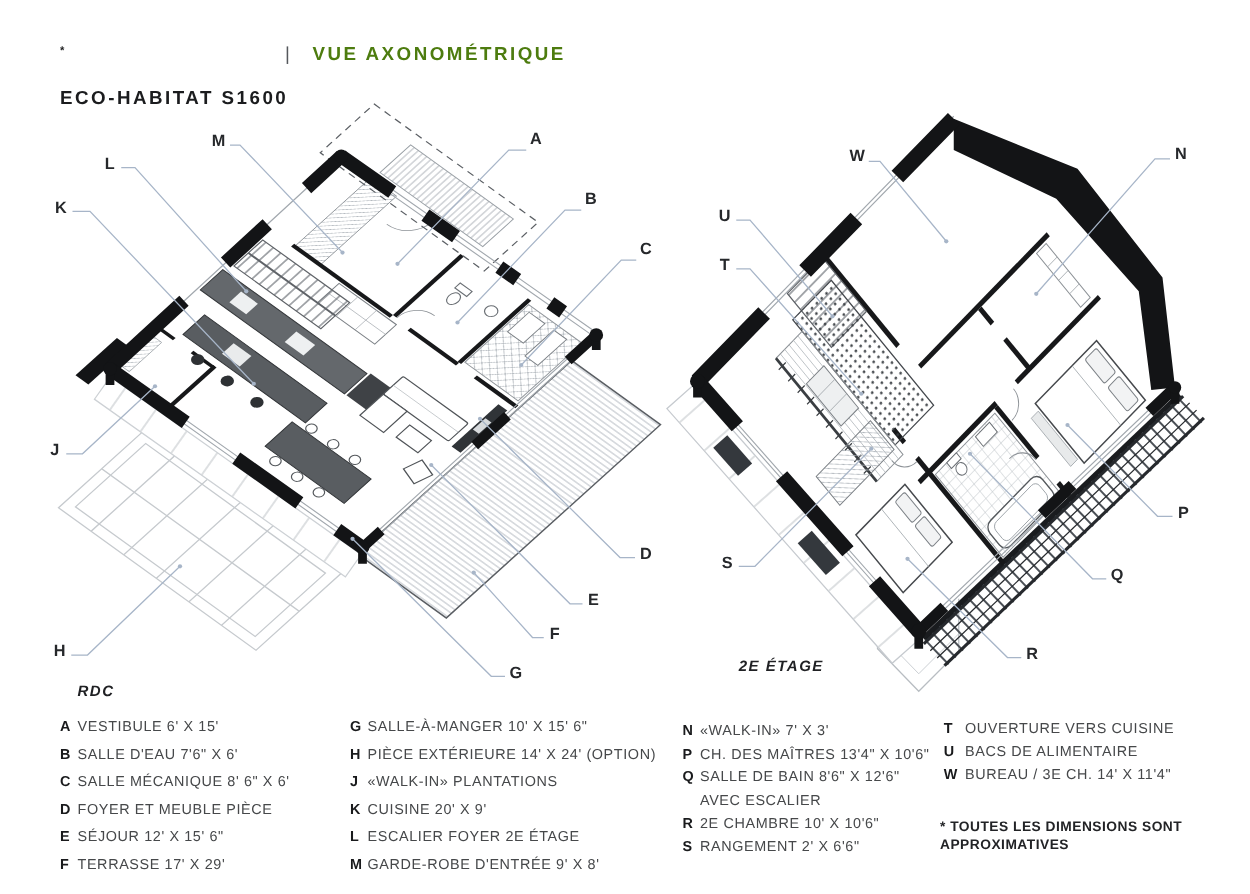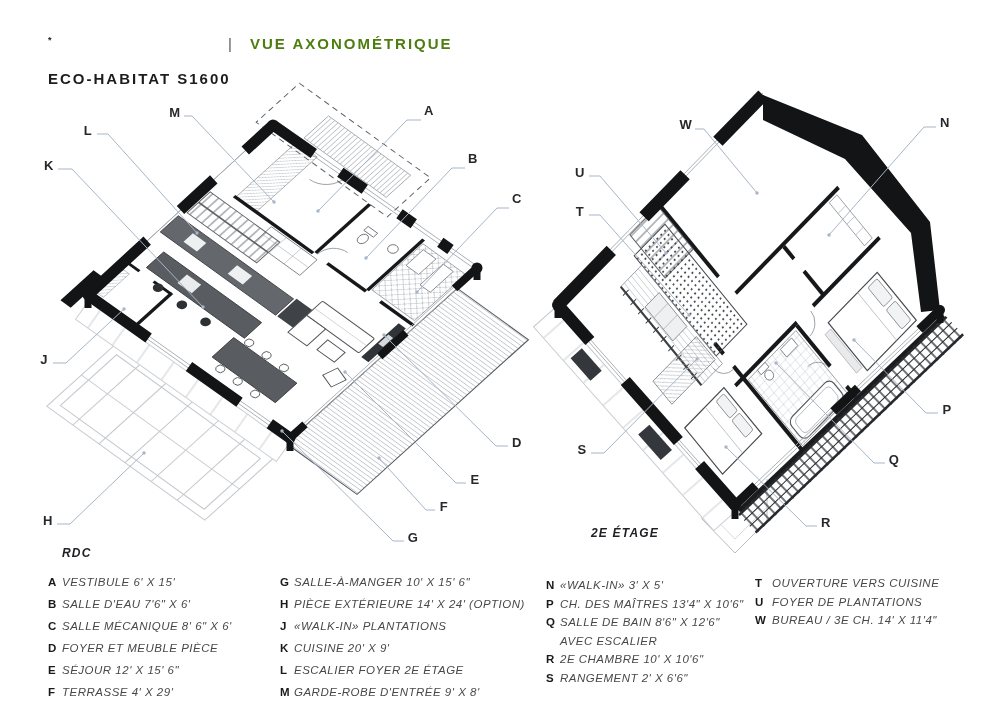--- a/index.html
+++ b/index.html
@@ -21,21 +21,21 @@
   #cap-left{left:62px;top:546px;}
   #cap-right{left:560px;top:526px;margin-left:31px;}
   
   .legend-col{position:absolute;font-size:11.5px;letter-spacing:.5px;}
   .legend-col .lg-row{display:flex;align-items:baseline;}
   .c1{left:48px;top:576px;} .c2{left:280px;top:576px;} .c3{left:546px;top:579px;} .c4{left:755px;top:577px;}
   .c1 .lg-row,.c2 .lg-row{margin-bottom:10px;}
   .c3 .lg-row,.c4 .lg-row{margin-bottom:6.5px;}
   .lg-k{display:inline-block;width:14px;font-weight:700;color:#191a1c;flex:0 0 auto;}
   .c4 .lg-k{width:17px;}
-  .lg-t{color:#46484a;white-space:nowrap;font-style:italic;}
+  .lg-t{color:#46484a;white-space:nowrap;}
   
   .footnote{position:absolute;left:752px;top:656px;font-size:11px;font-weight:700;
             letter-spacing:.4px;line-height:13.5px;color:#222326;}
 </style>
 </head>
 <body>
 
 <div class="stage">
 
   <div class="hdr">
@@ -379,21 +379,21 @@
       <div class="lg-row">
         <span class="lg-k">D</span>
         <span class="lg-t">FOYER ET MEUBLE PIÈCE</span>
       </div>
       <div class="lg-row">
         <span class="lg-k">E</span>
         <span class="lg-t">SÉJOUR 12' X 15' 6"</span>
       </div>
       <div class="lg-row">
         <span class="lg-k">F</span>
-        <span class="lg-t">TERRASSE 4' X 29'</span>
+        <span class="lg-t">TERRASSE 17' X 29'</span>
       </div>
     </div>
   <div class="legend-col c2">
       <div class="lg-row">
         <span class="lg-k">G</span>
         <span class="lg-t">SALLE-À-MANGER 10' X 15' 6"</span>
       </div>
       <div class="lg-row">
         <span class="lg-k">H</span>
         <span class="lg-t">PIÈCE EXTÉRIEURE 14' X 24' (OPTION)</span>
@@ -411,21 +411,21 @@
         <span class="lg-t">ESCALIER FOYER 2E ÉTAGE</span>
       </div>
       <div class="lg-row">
         <span class="lg-k">M</span>
         <span class="lg-t">GARDE-ROBE D'ENTRÉE 9' X 8'</span>
       </div>
     </div>
   <div class="legend-col c3">
       <div class="lg-row">
         <span class="lg-k">N</span>
-        <span class="lg-t">«WALK-IN» 3' X 5'</span>
+        <span class="lg-t">«WALK-IN» 7' X 3'</span>
       </div>
       <div class="lg-row">
         <span class="lg-k">P</span>
         <span class="lg-t">CH. DES MAÎTRES 13'4" X 10'6"</span>
       </div>
       <div class="lg-row">
         <span class="lg-k">Q</span>
         <span class="lg-t">SALLE DE BAIN 8'6" X 12'6"</span>
       </div>
       <div class="lg-row">
@@ -441,21 +441,25 @@
         <span class="lg-t">RANGEMENT 2' X 6'6"</span>
       </div>
     </div>
   <div class="legend-col c4">
       <div class="lg-row">
         <span class="lg-k">T</span>
         <span class="lg-t">OUVERTURE VERS CUISINE</span>
       </div>
       <div class="lg-row">
         <span class="lg-k">U</span>
-        <span class="lg-t">FOYER DE PLANTATIONS</span>
+        <span class="lg-t">BACS DE ALIMENTAIRE</span>
       </div>
       <div class="lg-row">
         <span class="lg-k">W</span>
         <span class="lg-t">BUREAU / 3E CH. 14' X 11'4"</span>
       </div>
     </div>
 
+  <div class="footnote">
+    <div>* TOUTES LES DIMENSIONS SONT</div>
+    <div>APPROXIMATIVES</div>
+  </div>
 </div>
 
 </body></html>

